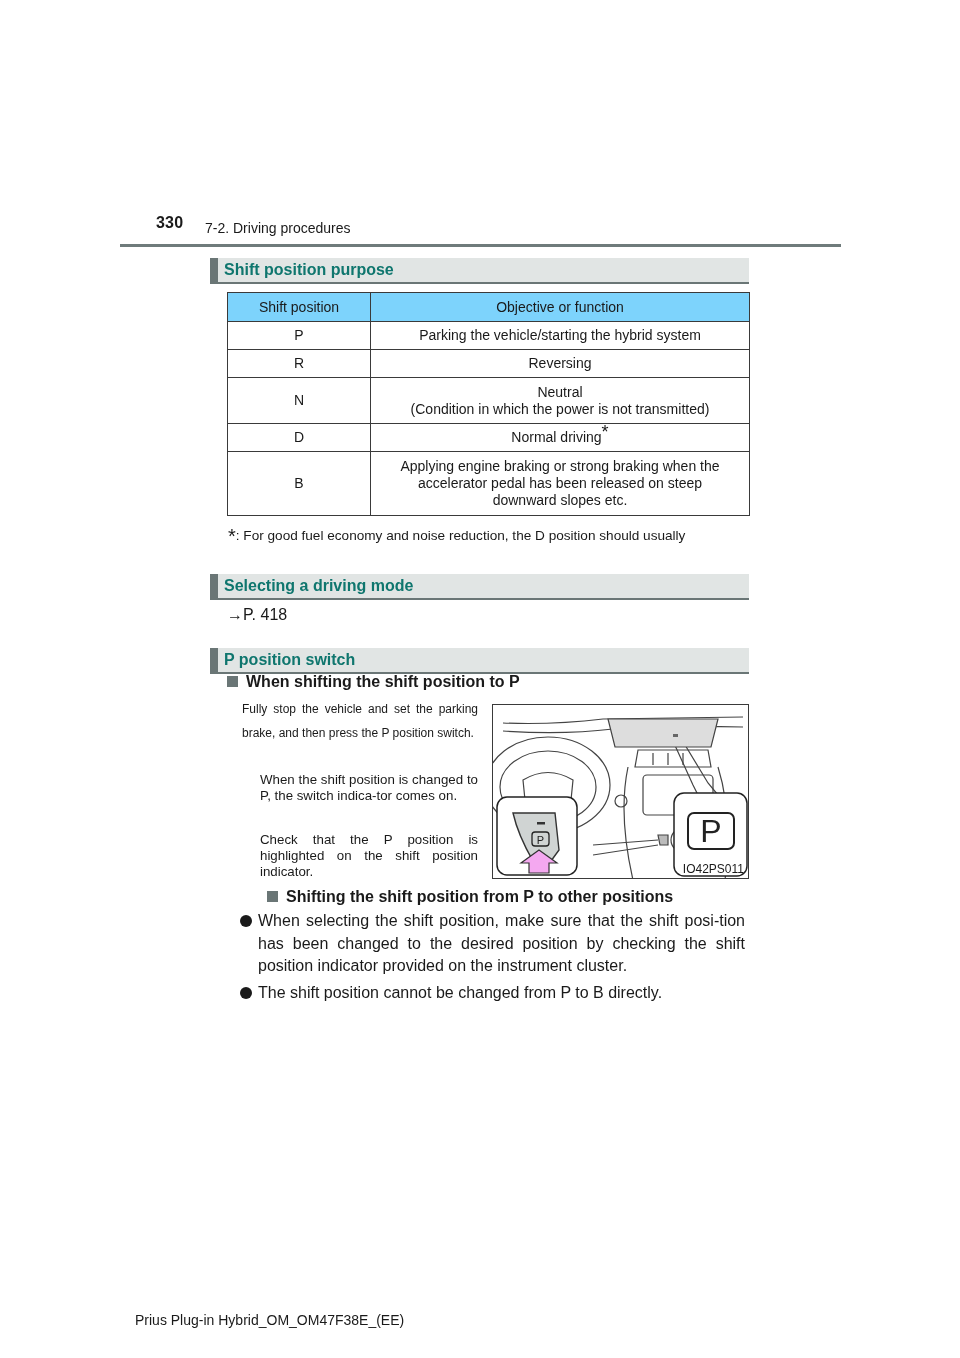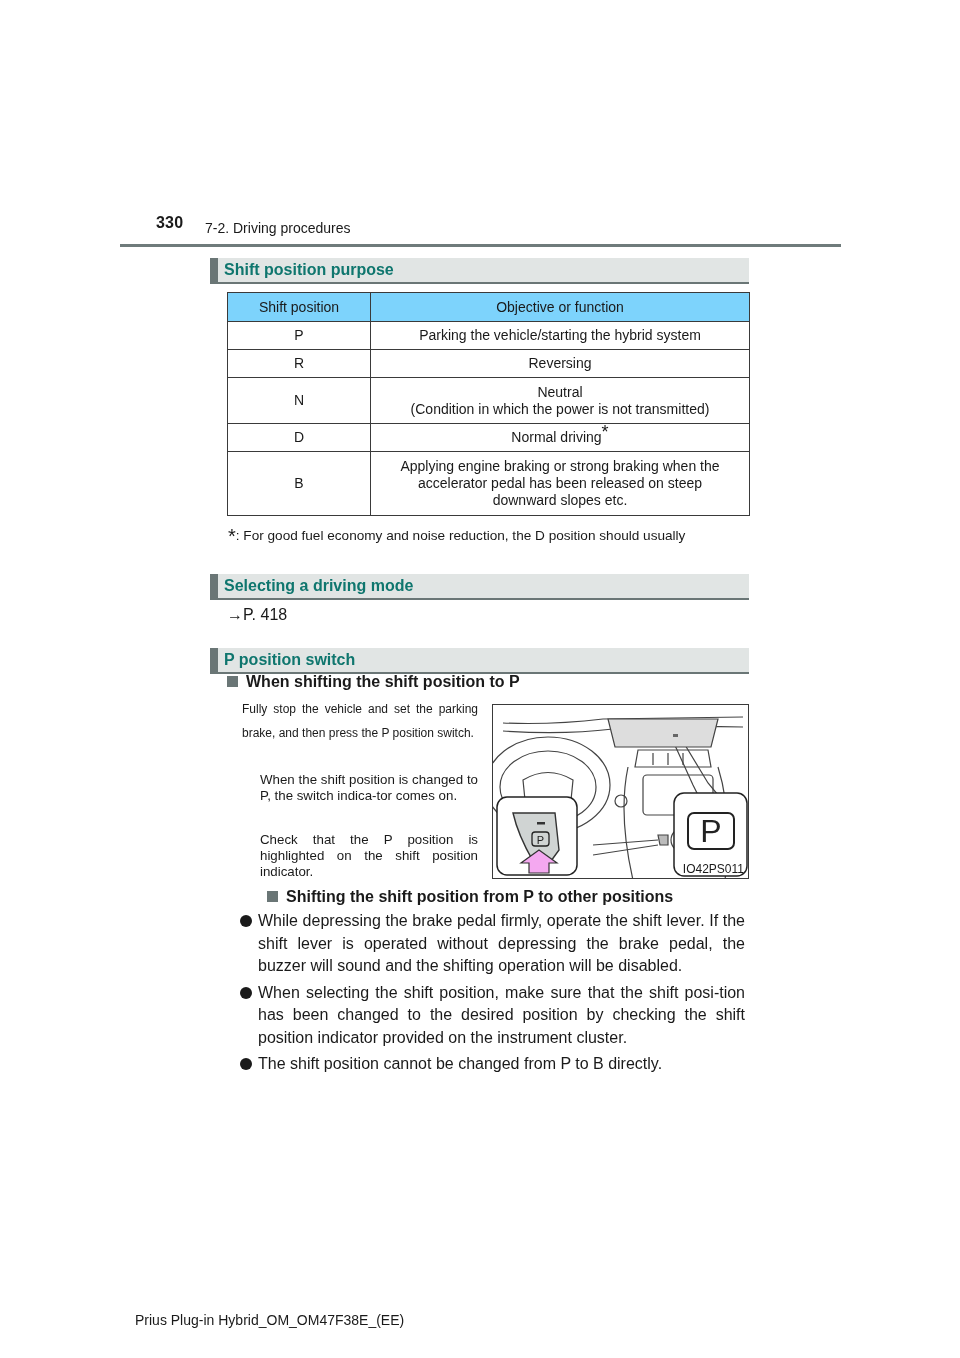--- a/index.html
+++ b/index.html
@@ -166,24 +166,20 @@
   <div class="fig-code">IO42PS011</div>
 </div>
 
 <div class="abs subhead subhead2">
   <span class="sq"></span><span>Shifting the shift position from P to other positions</span>
 </div>
 
 <div class="abs bullets">
   <div class="bullet">
     <span class="dot"></span>
-    <span>While depressing the brake pedal firmly, operate the shift lever. If the shift lever is operated without depressing the brake pedal, the buzzer will sound and the shifting operation will be disabled.</span>
-  </div>
-  <div class="bullet">
-    <span class="dot"></span>
     <span>When selecting the shift position, make sure that the shift posi-tion has been changed to the desired position by checking the shift position indicator provided on the instrument cluster.</span>
   </div>
   <div class="bullet">
     <span class="dot"></span>
     <span>The shift position cannot be changed from P to B directly.</span>
   </div>
 </div>
 
 <div class="abs footer">Prius Plug-in Hybrid_OM_OM47F38E_(EE)</div>
 

